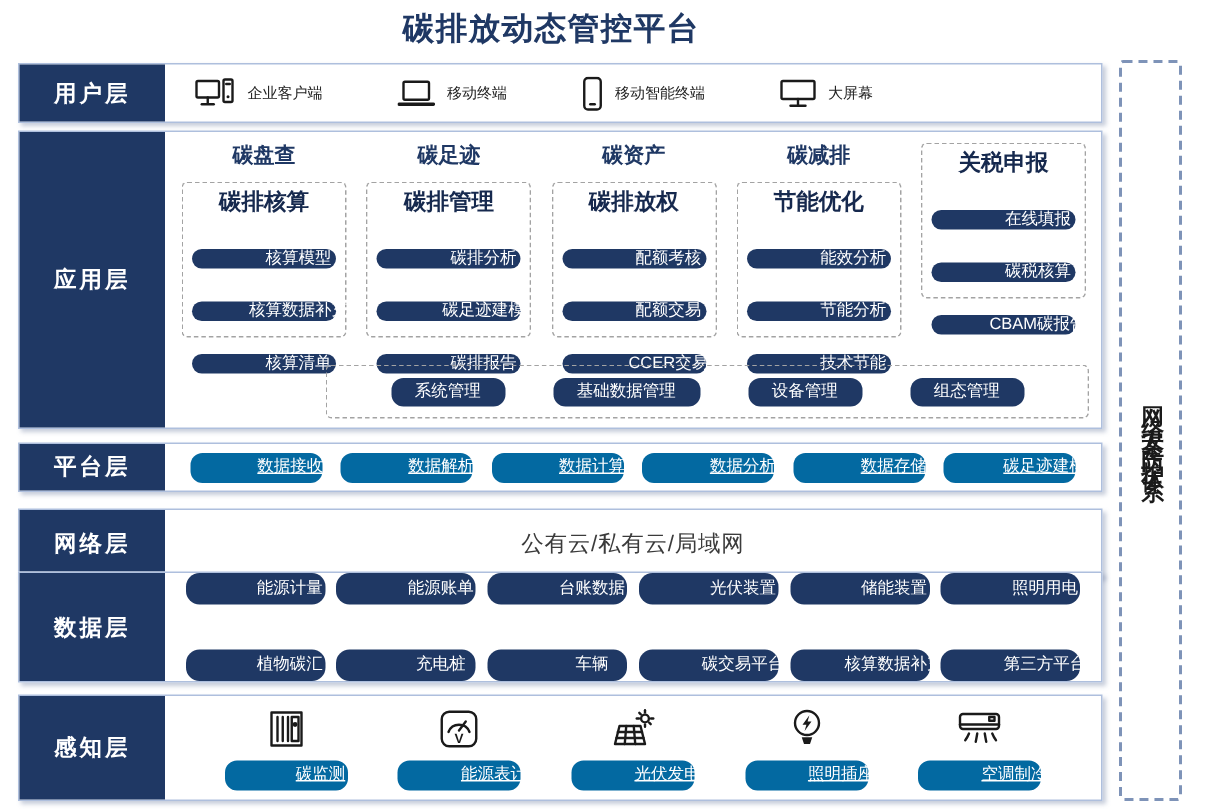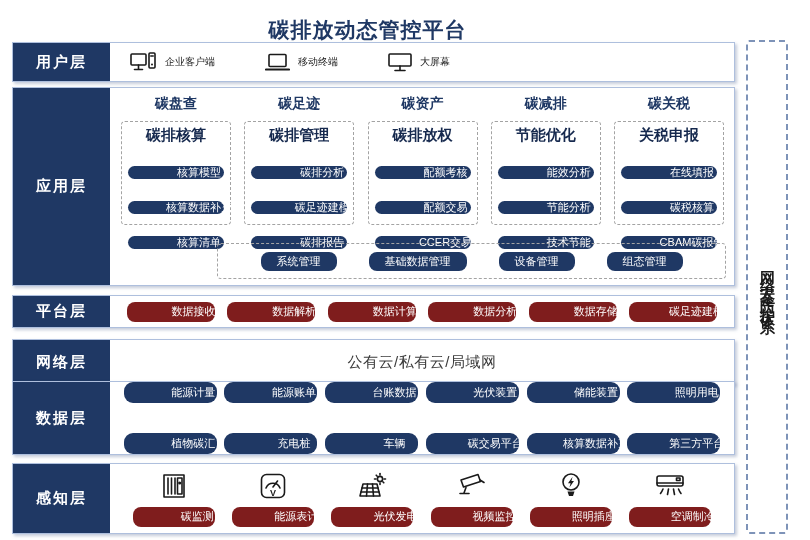--- a/index.html
+++ b/index.html
@@ -2,21 +2,21 @@
 <html><head>
 <meta charset="utf-8">
 <style>
   * { margin:0; padding:0; box-sizing:border-box; }
   html,body { background:#fff; }
   .stage {
     position:relative; width:810px; height:540px; background:#fff; overflow:hidden;
     font-family:"Liberation Sans","DejaVu Sans",sans-serif;
   }
   .title {
-    position:absolute; top:16px; left:0; width:735px; text-align:center;
+    position:absolute; top:5px; left:0; width:735px; text-align:center;
     font-size:21px; font-weight:bold; color:#1f3864; letter-spacing:1px;
   }
   .box {
     position:absolute; left:12px; width:723px; background:#fff;
     border:1px solid #aebfdd; box-shadow:2px 2px 3px rgba(90,110,150,.35);
   }
   .layer-label {
     position:absolute; left:0; top:0; height:100%; width:97px; background:#1f3864;
     color:#fff; font-size:15px; font-weight:bold; letter-spacing:2px;
     display:flex; align-items:center; justify-content:center;
@@ -46,21 +46,21 @@
   .app-col-box .pill { width:96px; }
   .app-common {
     position:absolute; left:107px; right:8px; top:155px; height:36px;
     border:1.5px dashed #a3a3a3; border-radius:4px;
     display:flex; align-items:center; justify-content:center; gap:32px;
   }
   .app-common .pill { padding:0 16px; }
 
   
   .platform-items { display:flex; align-items:center; justify-content:space-evenly; padding:0 4px; }
-  .pill.yellow { background:#7f1d1d; color:#fff; width:88px; height:20px; }
+  .pill.yellow { background:#0369a1; color:#fff; width:88px; height:20px;text-decoration:underline; }
 
   
   .network-content { display:flex; align-items:center; justify-content:center;
     font-size:15px; color:#3b3b3b; letter-spacing:.5px; }
 
   
   .data-rows { display:flex; flex-direction:column; justify-content:space-between; gap:8px; }
   .data-row { display:flex; justify-content:space-evenly; padding:0 6px; }
   .data-row .pill { width:93px; height:21px; border-radius:9px; }
 
@@ -105,20 +105,27 @@
         <span>企业客户端</span>
       </div>
       <div class="user-item">
         <svg width="25" height="19" viewBox="0 0 25 19">
           <rect class="ic" x="4" y="1.5" width="17" height="12" rx="1"></rect>
           <line class="ic" x1="1" y1="16.5" x2="24" y2="16.5" style="stroke-width:2.2"></line>
         </svg>
         <span>移动终端</span>
       </div>
       <div class="user-item">
+        <svg width="14" height="23" viewBox="0 0 14 23">
+          <rect class="ic" x="1.5" y="1" width="11" height="21" rx="2.5"></rect>
+          <line class="ic" x1="5.5" y1="18.5" x2="8.5" y2="18.5"></line>
+        </svg>
+        <span>移动智能终端</span>
+      </div>
+      <div class="user-item">
         <svg width="24" height="21" viewBox="0 0 24 21">
           <rect class="ic" x="1" y="2" width="22" height="12" rx="1"></rect>
           <line class="ic" x1="12" y1="14" x2="12" y2="18"></line>
             <line class="ic" x1="7" y1="18.5" x2="17" y2="18.5"></line>
         </svg>
         <span>大屏幕</span>
       </div>
     </div>
   </section>
 
@@ -161,21 +168,20 @@
           <div class="app-col-header">碳减排</div>
           <div class="app-col-box">
             <div class="app-col-subtitle">节能优化</div>
             <div class="pill">能效分析</div>
             <div class="pill">节能分析</div>
             <div class="pill">技术节能</div>
           </div>
         </div>
 
         <div class="app-col">
-          <div class="app-col-header">碳关税</div>
           <div class="app-col-box">
             <div class="app-col-subtitle">关税申报</div>
             <div class="pill">在线填报</div>
             <div class="pill">碳税核算</div>
             <div class="pill">CBAM碳报告</div>
           </div>
         </div>
 
       </div>
       <div class="app-common">
@@ -265,29 +271,20 @@
             <line class="ic" x1="27.8" y1="11.8" x2="26.8" y2="10.8"></line>
           <path class="ic" d="M7 13 L21 13 L24 25 L4 25 Z"></path>
           <line class="ic" x1="11.5" y1="13" x2="10.5" y2="25"></line>
             <line class="ic" x1="16.5" y1="13" x2="17.5" y2="25"></line>
           <line class="ic" x1="5.9" y1="17" x2="22" y2="17"></line>
             <line class="ic" x1="5" y1="21" x2="23" y2="21"></line>
         </svg>
         <div class="pill yellow">光伏发电</div>
       </div>
 
-      <div class="sense-item">
-        <svg width="32" height="30" viewBox="0 0 32 30">
-          <path class="ic" d="M5 9 L22 3.5 L24.5 10.5 L7.5 16 Z"></path>
-          <line class="ic" x1="24" y1="9" x2="28" y2="11.5"></line>
-          <line class="ic" x1="10" y1="16.5" x2="8" y2="22"></line>
-          <line class="ic" x1="4" y1="22.5" x2="13" y2="22.5"></line>
-        </svg>
-        <div class="pill yellow">视频监控</div>
-      </div>
 
       <div class="sense-item">
         <svg width="26" height="30" viewBox="0 0 26 30">
           <circle class="ic" cx="13" cy="11" r="8"></circle>
           <path class="icf" d="M14.6 5.8 L10 12.2 L12.6 12.2 L11.4 16.4 L16 10 L13.4 10 Z"></path>
           <path class="icf" d="M9.5 20.5 L16.5 20.5 L15 25 L11 25 Z"></path>
         </svg>
         <div class="pill yellow">照明插座</div>
       </div>
 

